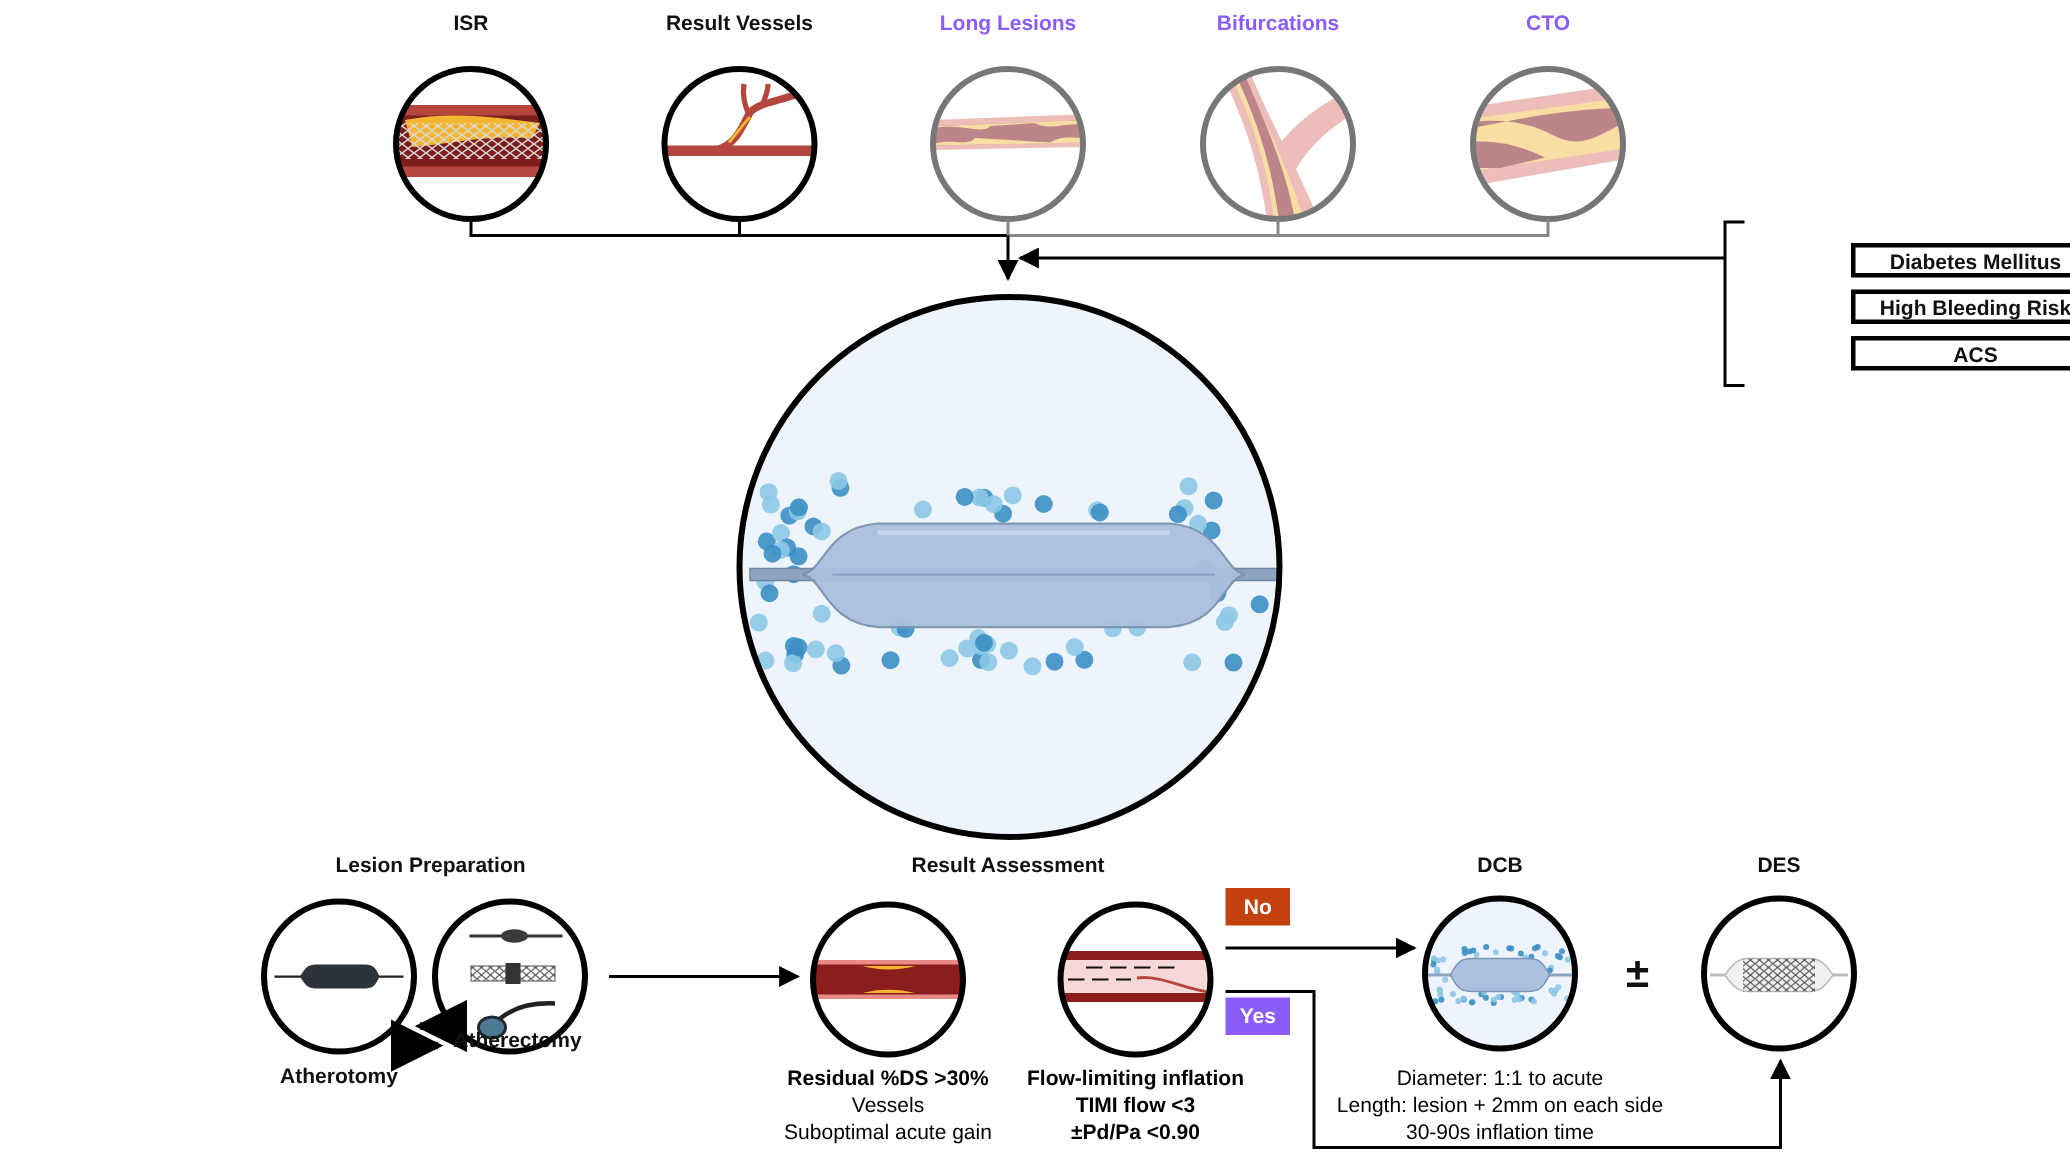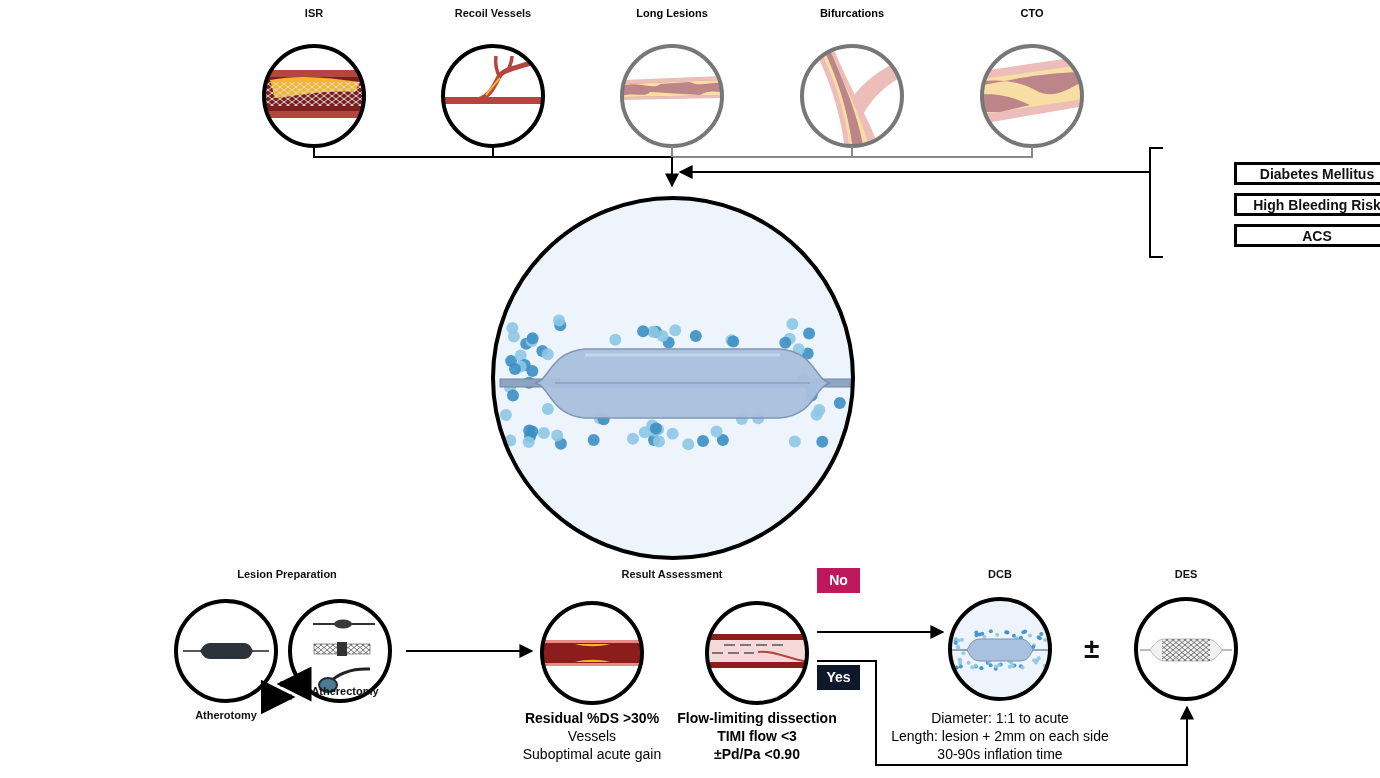--- a/index.html
+++ b/index.html
@@ -1,22 +1,22 @@
 <!DOCTYPE html>
 <html><head>
 <meta charset="utf-8">
 <style>
   html, body { margin: 0; padding: 0; background: #ffffff; }
   body { width: 1380px; height: 778px; position: relative; overflow: hidden;
          font-family: "Liberation Sans", sans-serif; }
   svg.stage { position: absolute; left: 0; top: 0; }
   .lbl { position: absolute; font-family: "Liberation Sans", sans-serif; font-weight: bold;
-         font-size: 11px; color: #111; text-align: center; white-space: nowrap;
+         font-size: 14px; color: #111; text-align: center; white-space: nowrap;
          transform: translateX(-50%); }
-  .lbl.gray { color: #000000; }
+  .lbl.gray { color: #8b5cf6; }
   .note { position: absolute; font-size: 14px; color: #000000; text-align: center;
           white-space: nowrap; transform: translateX(-50%); line-height: 18px; }
   .note .b { font-weight: bold; }
   .factor { position: absolute; left: 1234px; width: 166px; height: 23px; box-sizing: border-box;
             border: 3px solid #000; background: #fff; font-weight: bold; font-size: 14px;
             text-align: center; line-height: 18px; color: #111; }
   .badge { position: absolute; width: 43px; height: 25px; color: #fff; font-weight: bold;
            font-size: 14px; text-align: center; line-height: 25px; }
   .pm { position: absolute; left: 1084px; top: 633px; font-size: 28px; font-weight: bold; color:#111; }
 </style>
@@ -320,48 +320,48 @@
   </g>
   <g>
     <circle cx="1186" cy="649" r="50" fill="#fff" stroke="#000" stroke-width="4"></circle>
     <path d="M1140,650 L1232,650" stroke="#bbb" stroke-width="2"></path>
     <path d="M1150,650 C1156,641 1160,639 1166,639 L1206,639 C1212,639 1216,641 1222,650 C1216,659 1212,661 1206,661 L1166,661 C1160,661 1156,659 1150,650 Z" fill="#f1f1f1" stroke="#bbb"></path>
     <rect x="1162" y="639" width="48" height="22" fill="url(#mesh2)"></rect>
   </g>
 </svg>
 
 <div class="lbl" style="left:314px;top:7px">ISR</div>
-<div class="lbl" style="left:493px;top:7px">Recoil Vessels</div>
+<div class="lbl" style="left:493px;top:7px">Result Vessels</div>
 <div class="lbl gray" style="left:672px;top:7px">Long Lesions</div>
 <div class="lbl gray" style="left:852px;top:7px">Bifurcations</div>
 <div class="lbl gray" style="left:1032px;top:7px">CTO</div>
 
 <div class="factor" style="top:162px">Diabetes Mellitus</div>
 <div class="factor" style="top:193px">High Bleeding Risk</div>
 <div class="factor" style="top:224px">ACS</div>
 
 <div class="lbl" style="left:287px;top:568px">Lesion Preparation</div>
 <div class="lbl" style="left:226px;top:709px">Atherotomy</div>
 <div class="lbl" style="left:345px;top:685px">Atherectomy</div>
 
 <div class="lbl" style="left:672px;top:568px">Result Assessment</div>
 
 <div class="note" style="left:592px;top:709px">
   <div class="b">Residual %DS &gt;30%</div>
   <div>Vessels</div>
   <div>Suboptimal acute gain</div>
 </div>
 <div class="note" style="left:757px;top:709px">
-  <div class="b">Flow-limiting dissection</div>
+  <div class="b">Flow-limiting inflation</div>
   <div class="b">TIMI flow &lt;3</div>
   <div class="b">±Pd/Pa &lt;0.90</div>
 </div>
 
-<div class="badge" style="left:817px;top:568px;background:#be185d">No</div>
-<div class="badge" style="left:817px;top:665px;background:#0f172a">Yes</div>
+<div class="badge" style="left:817px;top:592px;background:#c2410c">No</div>
+<div class="badge" style="left:817px;top:665px;background:#8b5cf6">Yes</div>
 
 <div class="lbl" style="left:1000px;top:568px">DCB</div>
 <div class="lbl" style="left:1186px;top:568px">DES</div>
 <div class="pm">±</div>
 
 <div class="note" style="left:1000px;top:709px">
   <div>Diameter: 1:1 to acute</div>
   <div>Length: lesion + 2mm on each side</div>
   <div>30-90s inflation time</div>
 </div>

